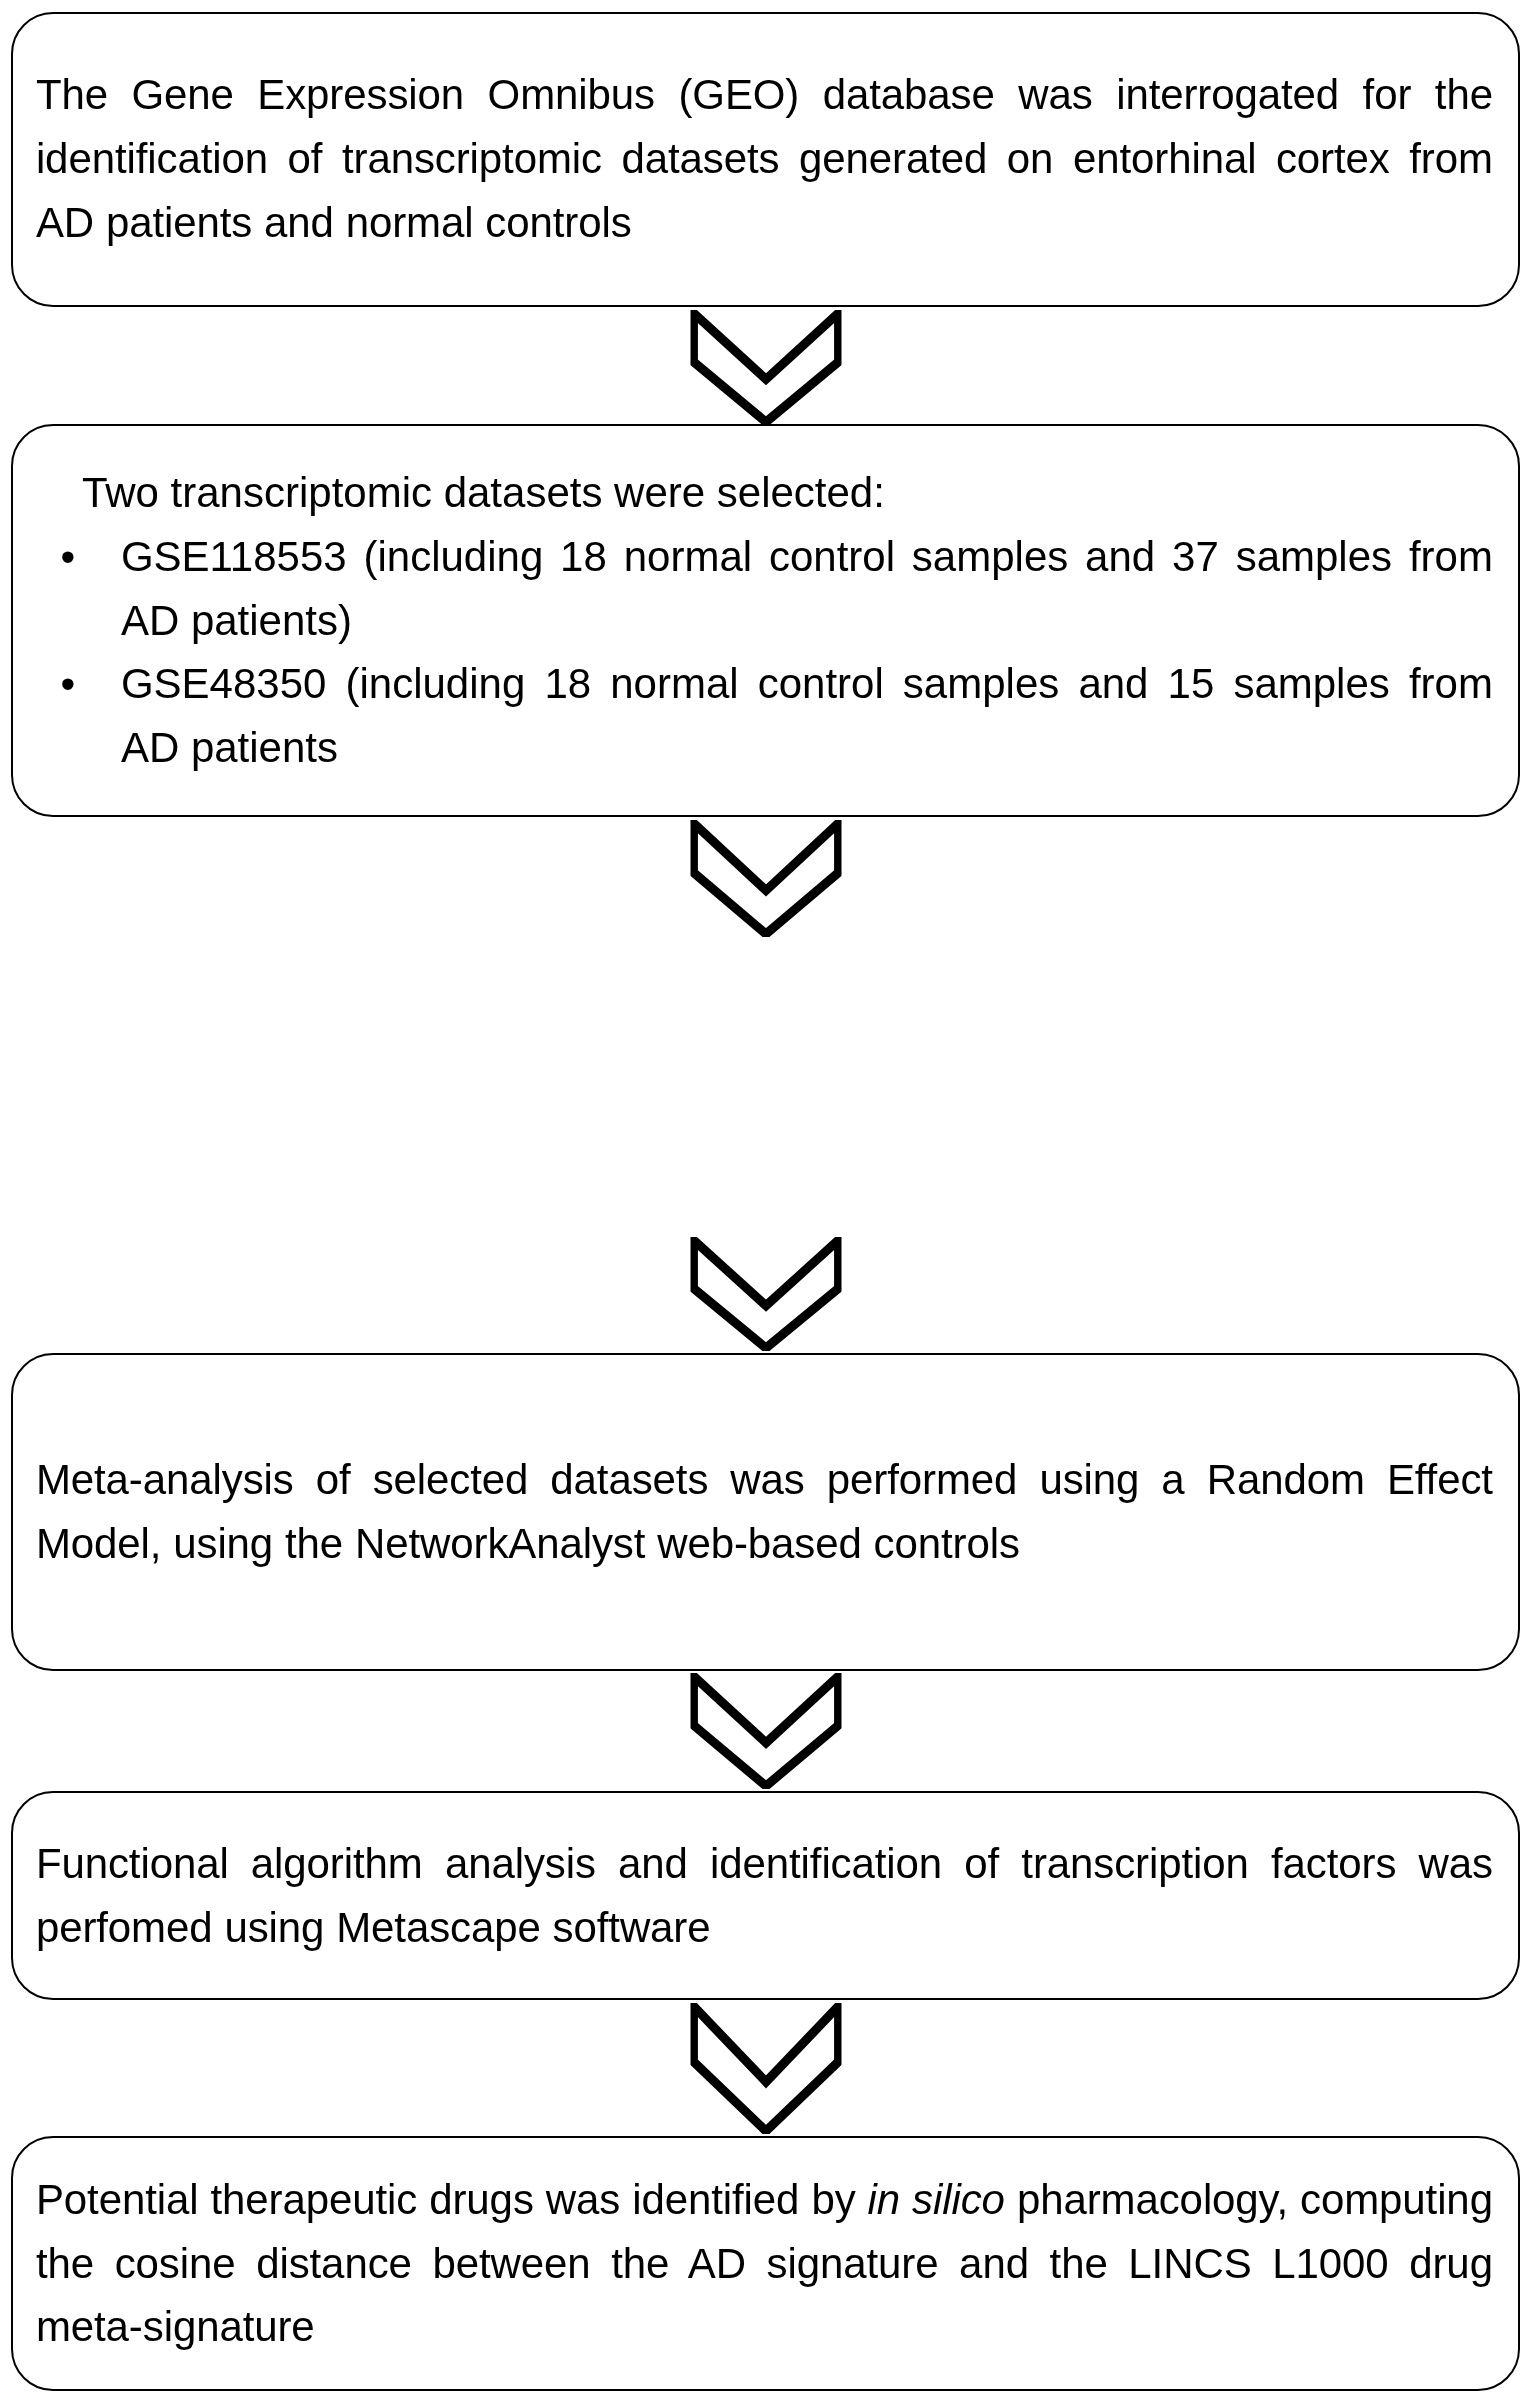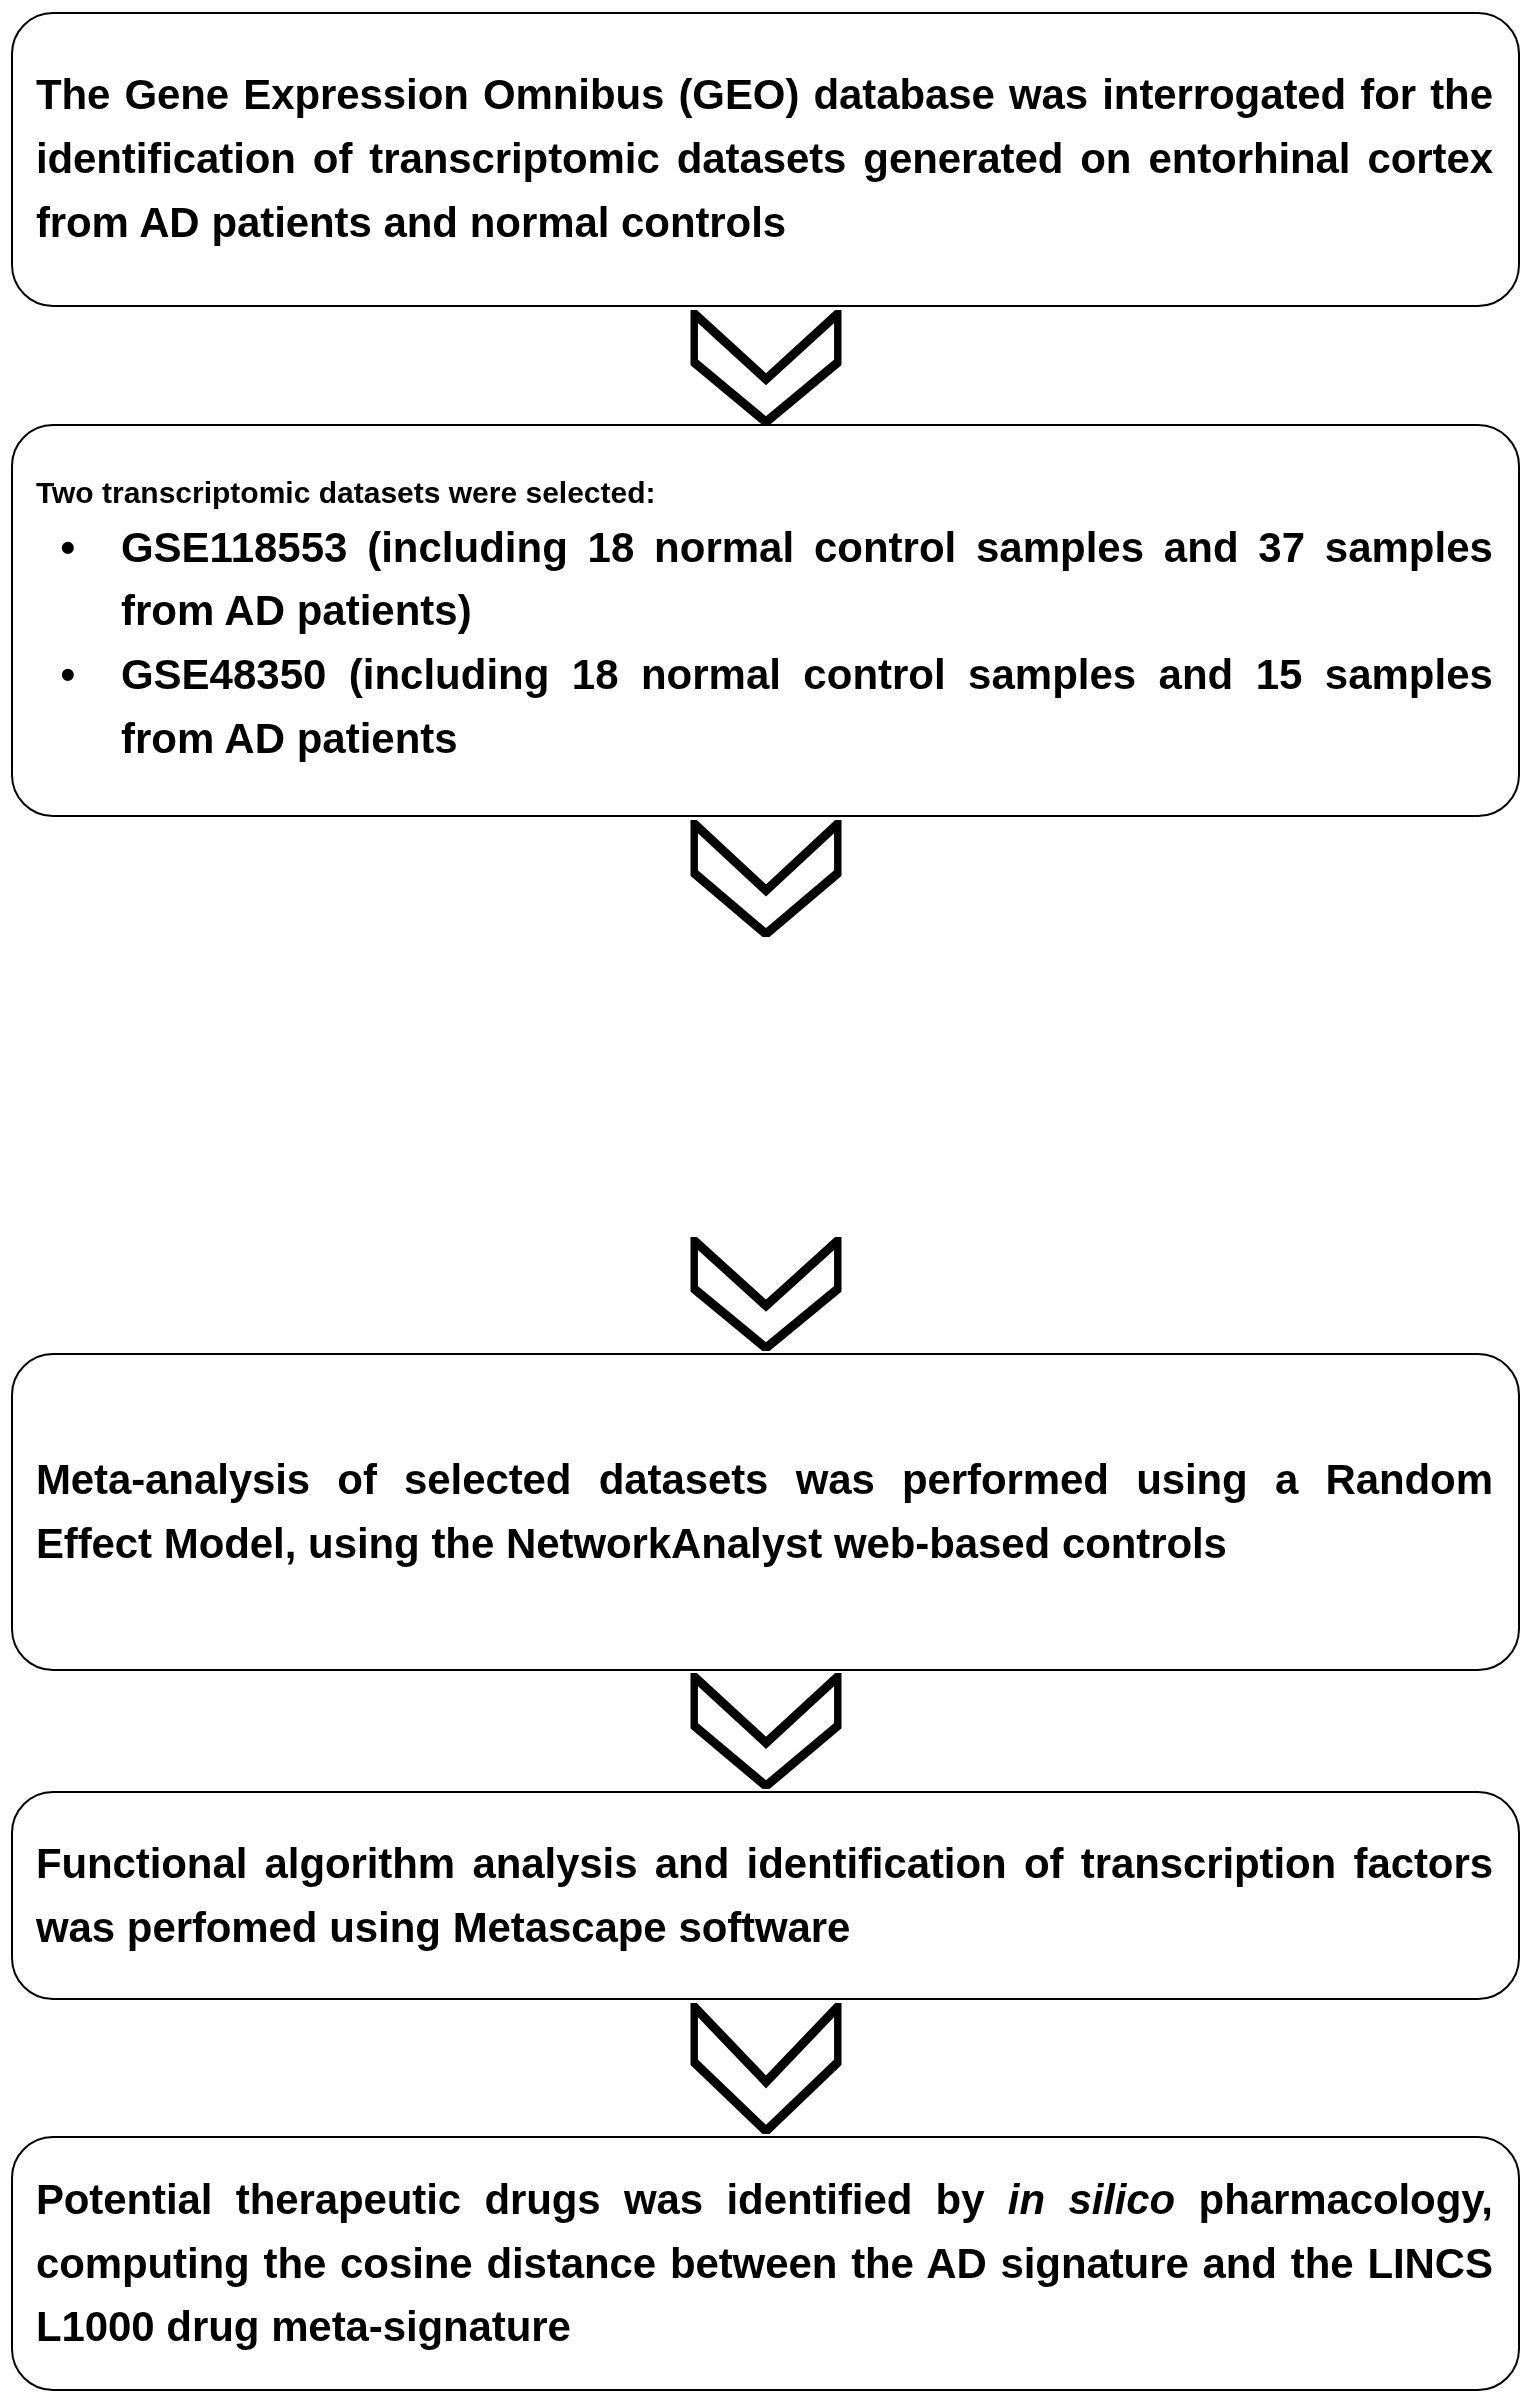--- a/index.html
+++ b/index.html
@@ -12,21 +12,20 @@
     height: 2401px;
     font-family: "Liberation Sans", "DejaVu Sans", sans-serif;
     color: #000000;
     overflow: hidden;
   }
 
   .flow {
     position: relative;
     width: 1532px;
     height: 2401px;
-    font-weight: bold;
   }
 
   
   .node {
     position: absolute;
     left: 10.5px;
     width: 1509px;          
     box-sizing: border-box;
     border: 2.9px solid #000000;
     border-radius: 42px;
@@ -41,24 +40,25 @@
     line-height: 1.52;
     text-align: justify;
     text-justify: inter-word;
     letter-spacing: -0.1px;
     padding: 0 24.6px 0 23.4px;
     word-spacing: 0.3px;
   }
 
   
   .lead {
-    font-size: 30px;
+    font-size: 42px;
     line-height: 1.52;
     padding: 0 24.6px 0 23.4px;
     text-align: left;
+    margin-left: 46px;
   }
   ul.bullets {
     list-style: none;
     margin: 0;
     padding: 0 24.6px 0 23.4px;
     font-size: 42px;
     line-height: 1.52;
   }
   ul.bullets > li {
     position: relative;

